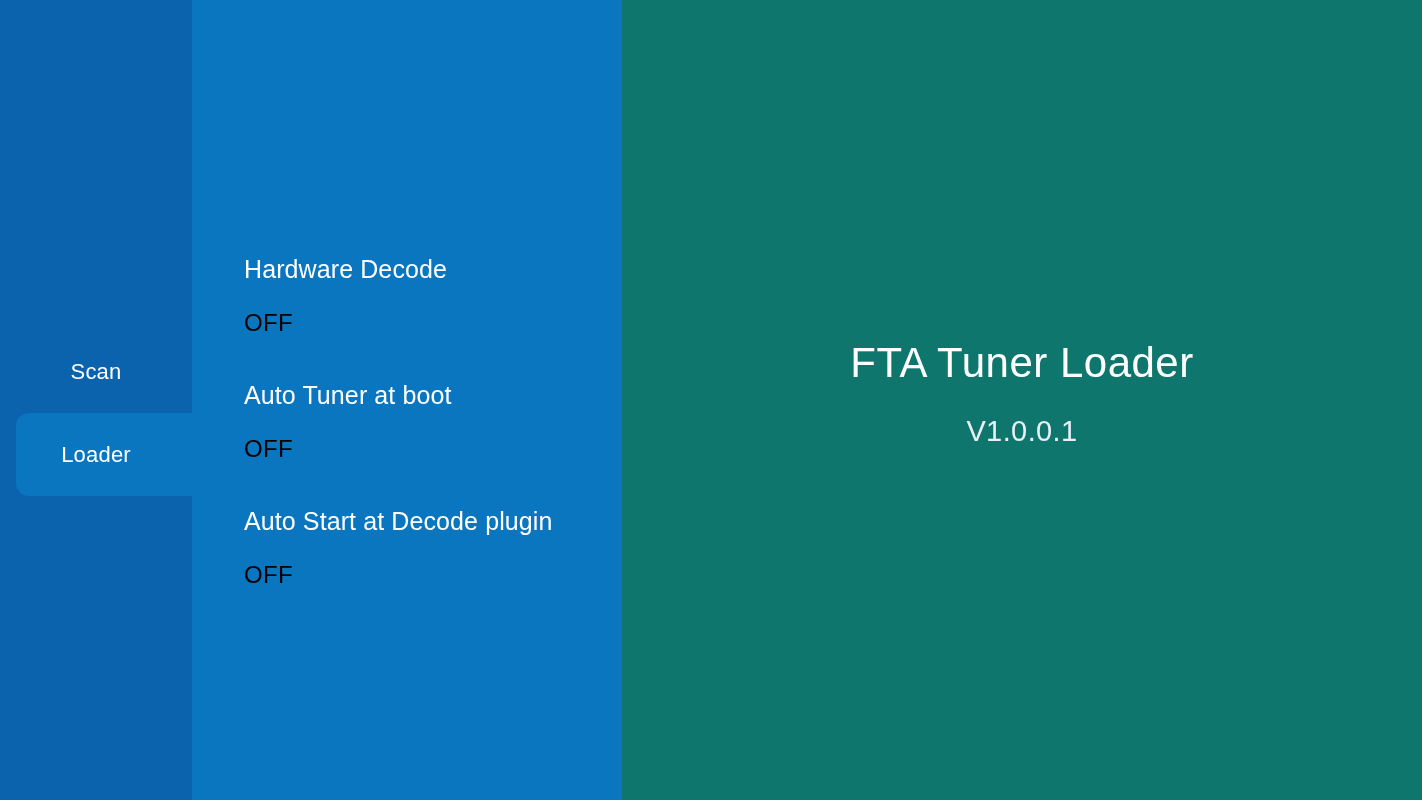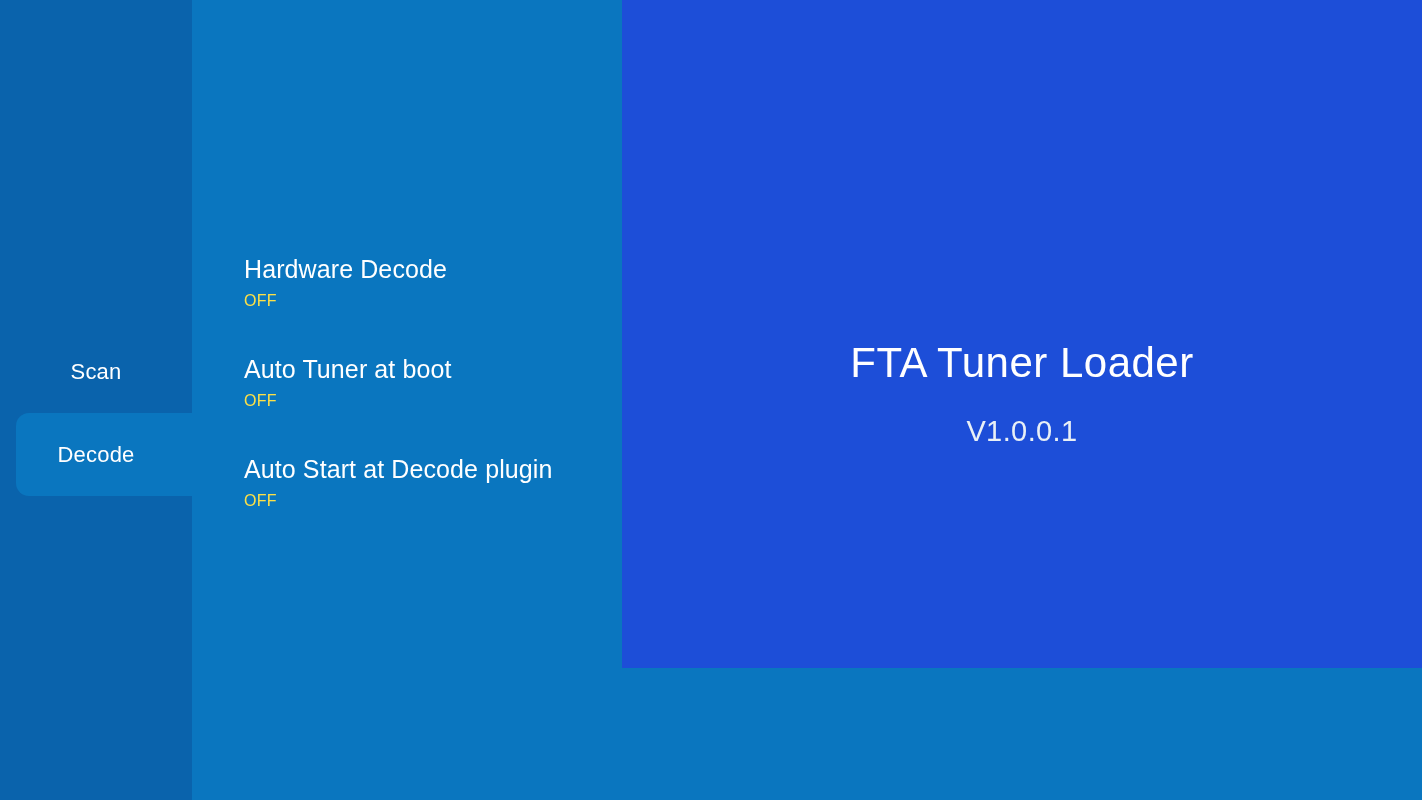--- a/index.html
+++ b/index.html
@@ -103,34 +103,34 @@
   .setting-title {
     color: #ffffff;
     font-size: 25px;
     font-weight: 400;
     line-height: 1.36;
     letter-spacing: 0.1px;
     white-space: nowrap;
   }
 
   .setting-value {
-    color: #fde047;
-    font-size: 16px;
+    color: #000000;
+    font-size: 24px;
     font-weight: 400;
     line-height: 1.3;
     letter-spacing: 0.3px;
-    margin-top: 5px;
+    margin-top: 21px;
   }
 
   
   .content-panel {
     position: relative;
     flex: 1 1 auto;
-    height: 668px;
-    background: #1d4ed8;
+    height: 800px;
+    background: #0f766e;
   }
 
   .about-block {
     position: absolute;
     left: 0;
     right: 0;
     top: 340px;
     text-align: center;
   }
 
@@ -157,21 +157,21 @@
 <div class="app">
 
   <nav class="sidebar">
     <div class="nav-list">
 
       <div class="nav-item">
         <span class="nav-label">Scan</span>
       </div>
 
       <div class="nav-item selected">
-        <span class="nav-label">Decode</span>
+        <span class="nav-label">Loader</span>
       </div>
 
     </div>
   </nav>
 
   <section class="settings-panel">
     <div class="settings-list">
 
       <div class="setting-row">
         <div class="setting-title">Hardware Decode</div>

